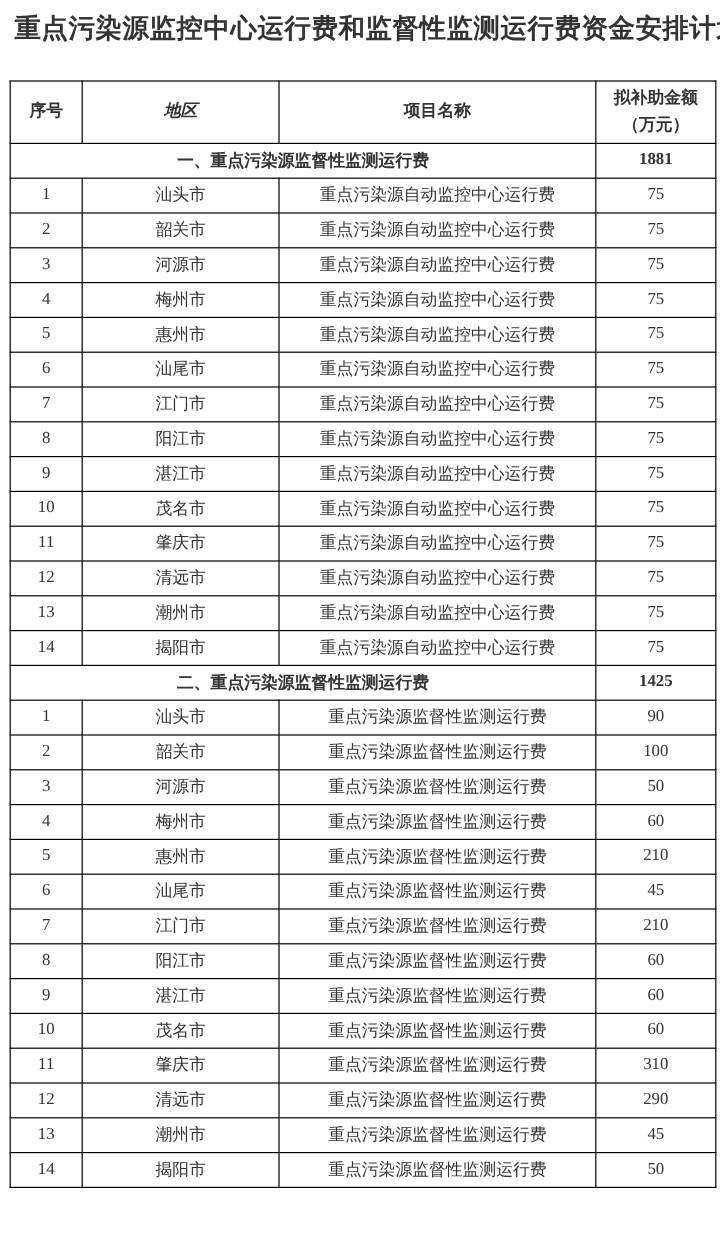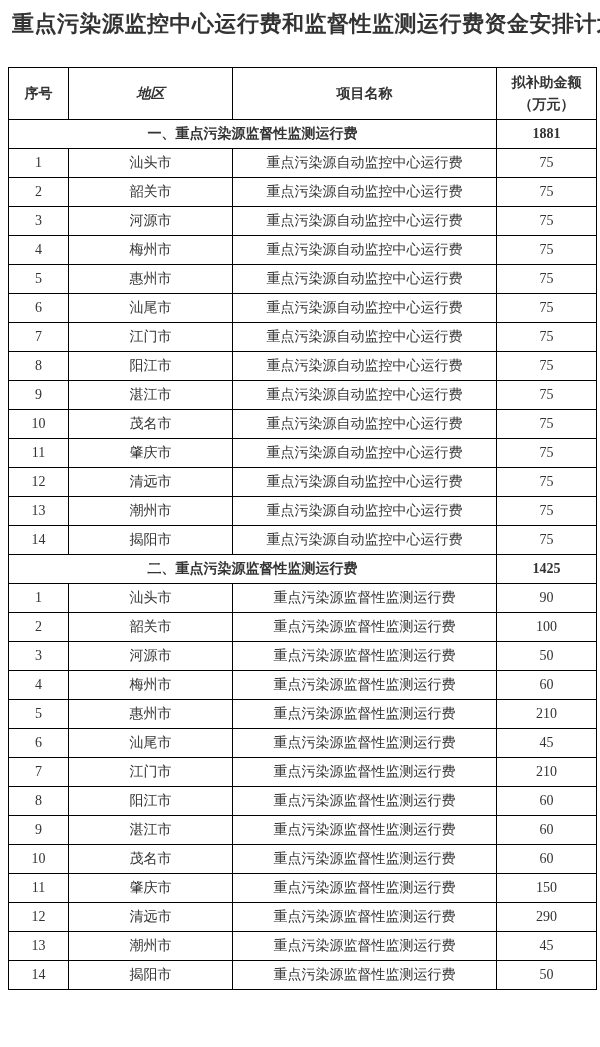--- a/index.html
+++ b/index.html
@@ -223,21 +223,21 @@
         <tr>
           <td>10</td>
           <td>茂名市</td>
           <td>重点污染源监督性监测运行费</td>
           <td>60</td>
         </tr>
         <tr>
           <td>11</td>
           <td>肇庆市</td>
           <td>重点污染源监督性监测运行费</td>
-          <td>150</td>
+          <td>310</td>
         </tr>
         <tr>
           <td>12</td>
           <td>清远市</td>
           <td>重点污染源监督性监测运行费</td>
           <td>290</td>
         </tr>
         <tr>
           <td>13</td>
           <td>潮州市</td>

